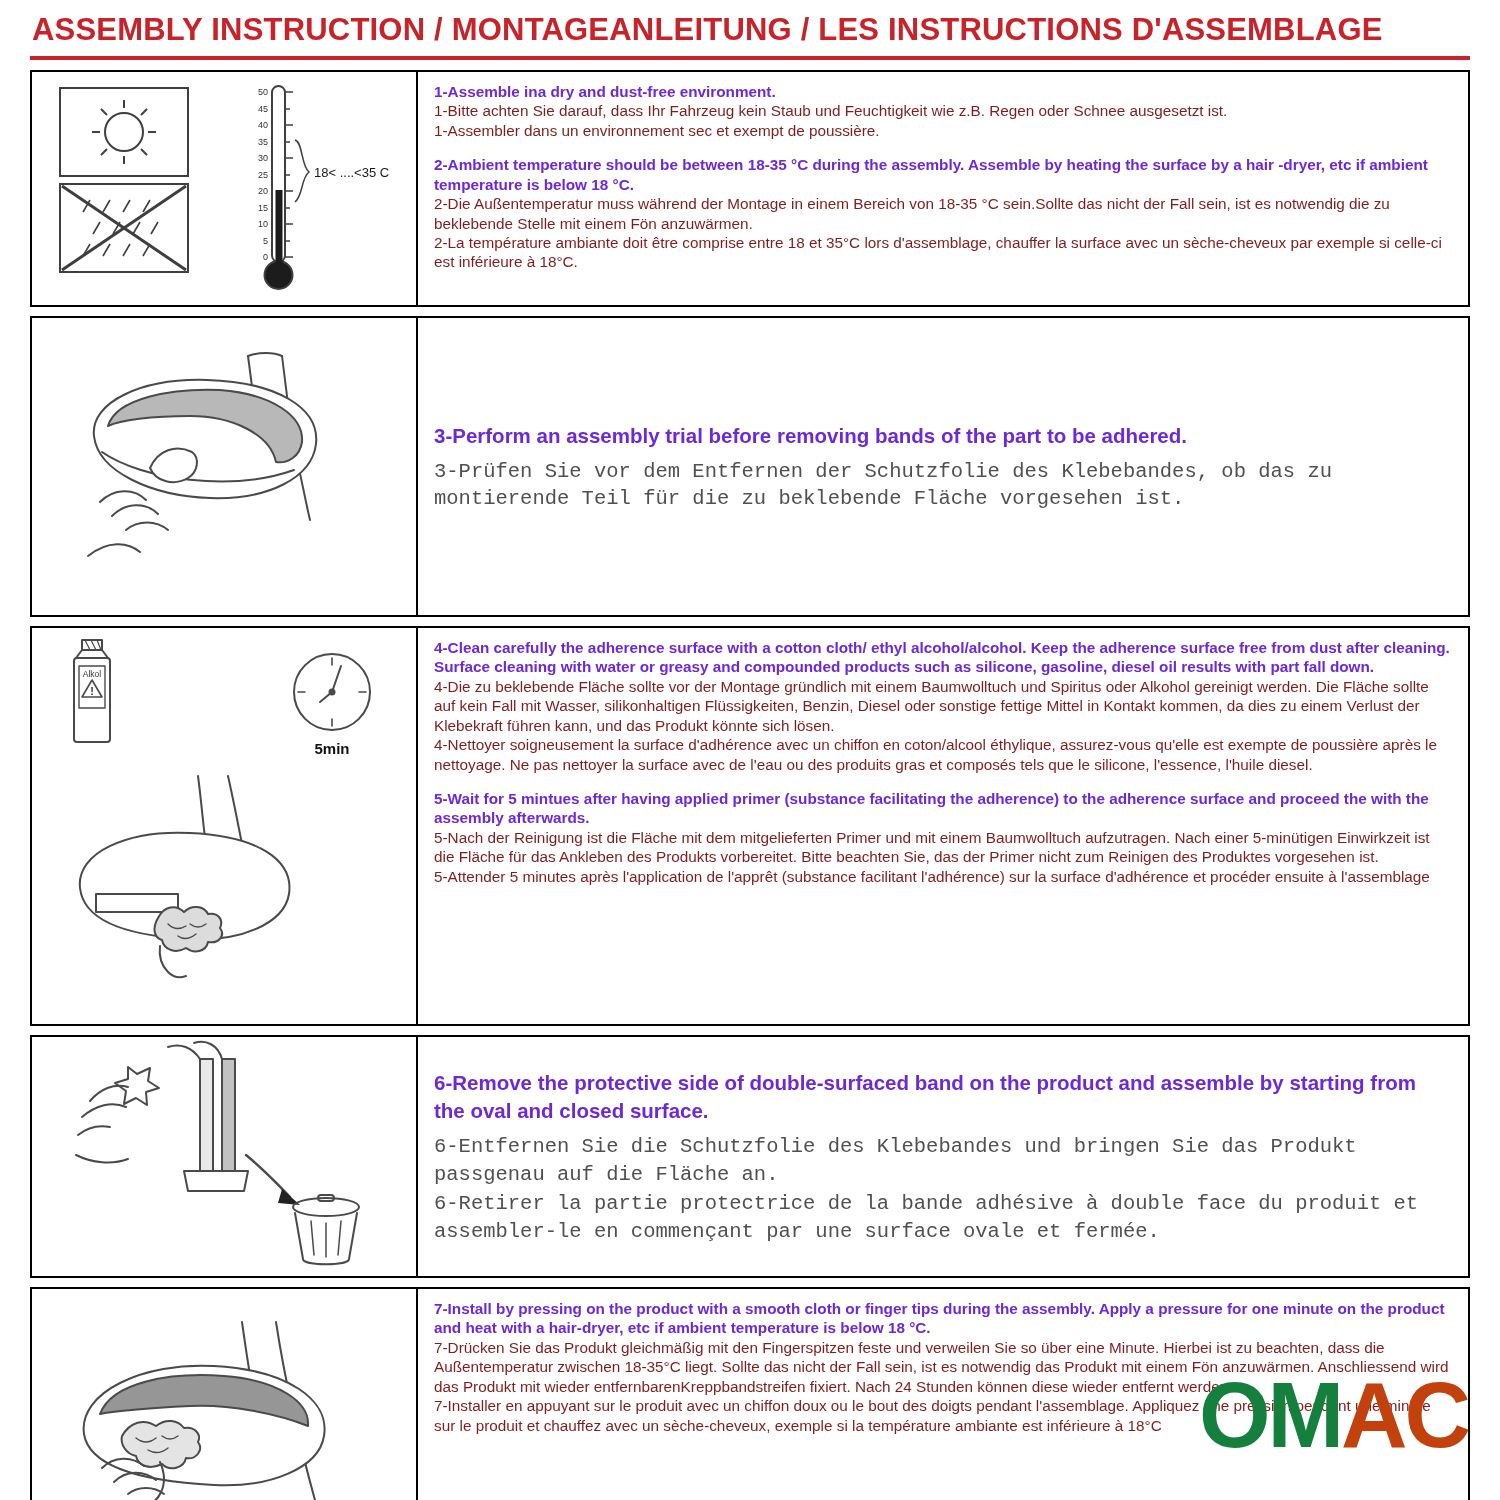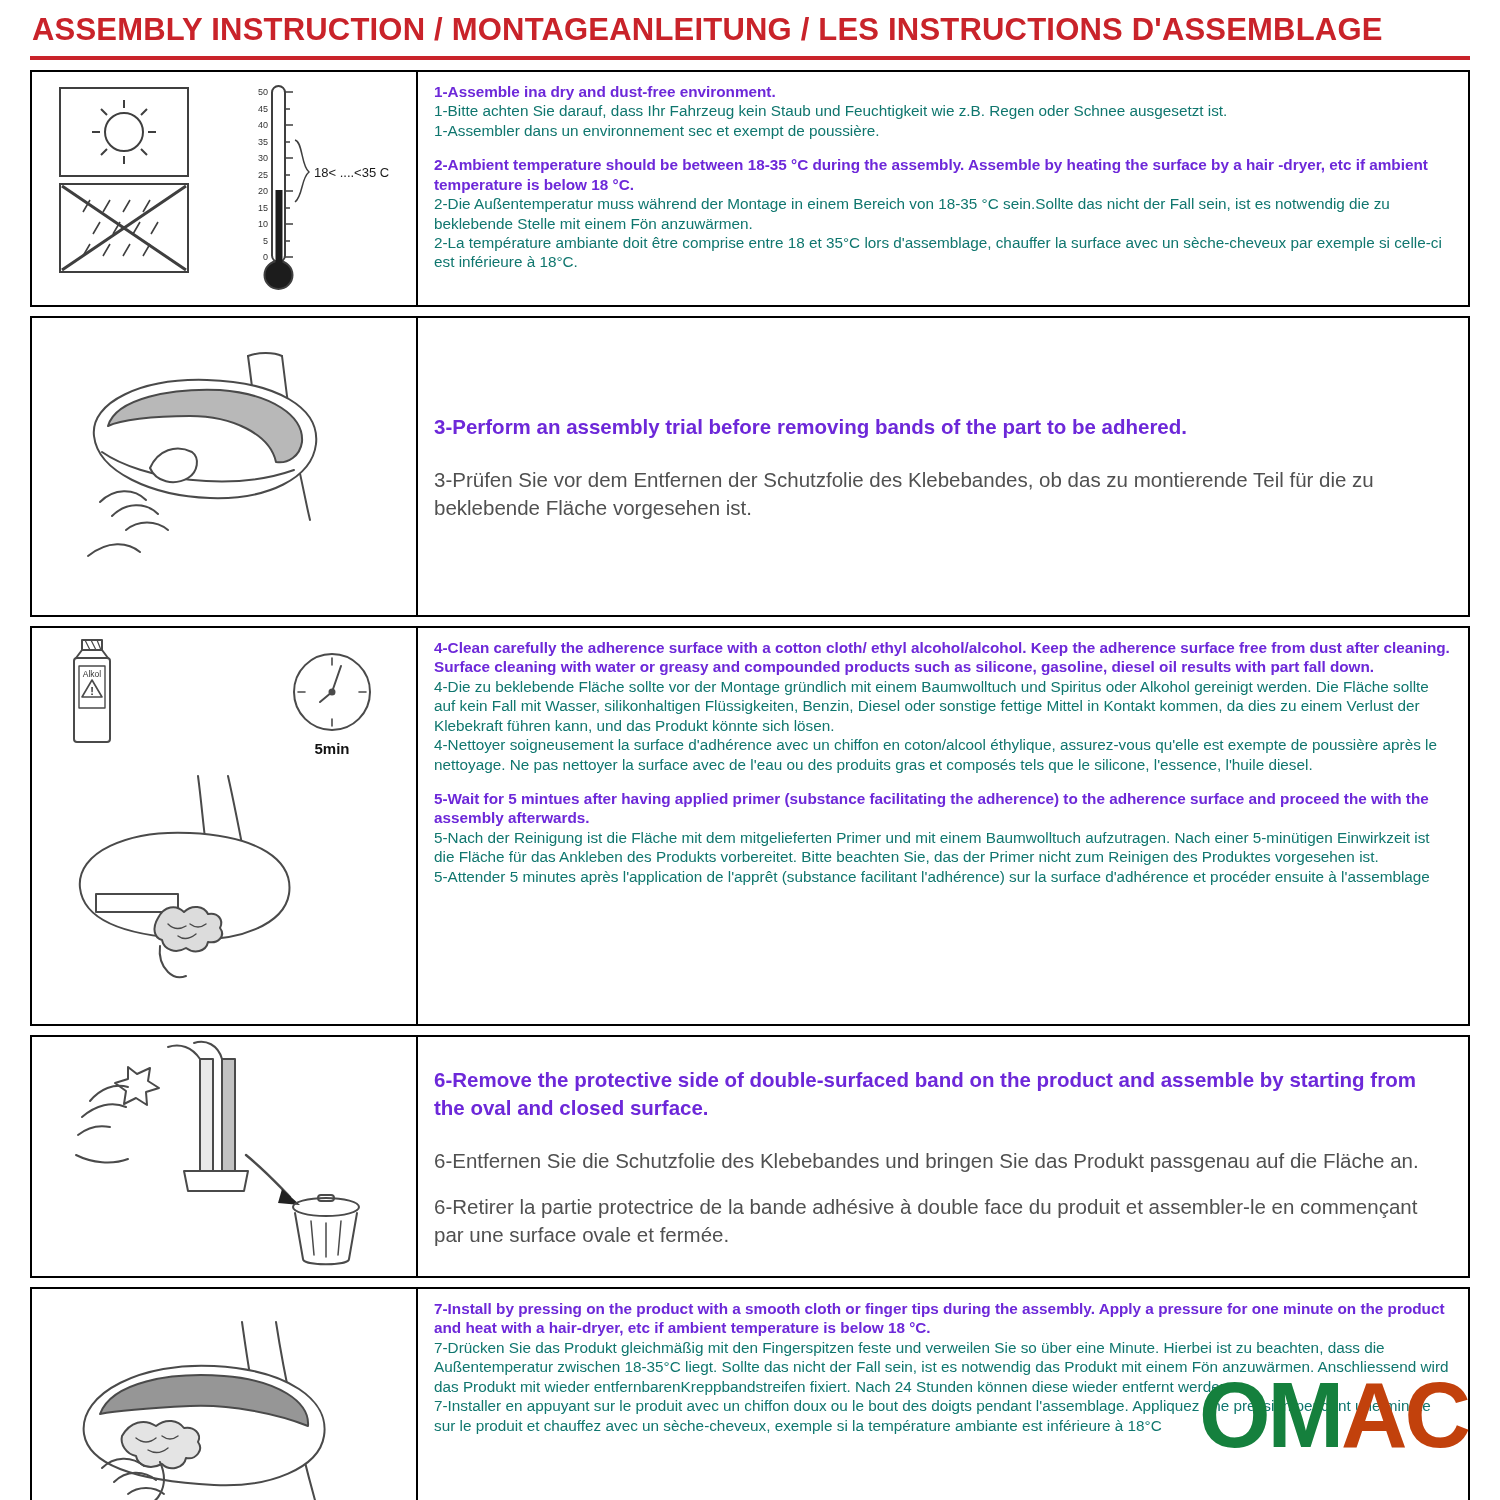--- a/index.html
+++ b/index.html
@@ -32,25 +32,25 @@
     overflow: hidden;
   }
   .textcell { flex: 1; margin-left: -2px; padding: 10px 18px 8px 16px; overflow: hidden; }
   .center { display: flex; flex-direction: column; justify-content: center; }
   .row-1 { height: 237px; }
   .row-2 { height: 301px; }
   .row-3 { height: 400px; }
   .row-4 { height: 243px; border-radius: 13px; }
   .row-5 { height: 297px; }
   p { margin: 0; }
-  .t-sm p { font-size: 15.3px; line-height: 1.27; color: #0f766e; }
+  .t-sm p { font-size: 15.3px; line-height: 1.27; color: #7f1d1d; }
   .t-lg p { font-size: 20.5px; line-height: 1.36; color: #505050; }
   p.b { color: #6d28d9; font-weight: bold; }
   .t-lg p.b { margin-bottom: 6px; }
-  .t-lg p + p { margin-top: 19px; }
+  .t-lg p + p { margin-top: 2px; font-family: Liberation Mono, monospace; }
   p.gap { margin-top: 15px; }
   svg { display: block; }
   .logo {
     position: absolute; top: 1372px; right: 32px;
     font-size: 92px; font-weight: bold; line-height: 0.95;
     letter-spacing: -3px; white-space: nowrap;
   }
   .logo .d { color: #15803d; }
   .logo .r { color: #c2410c; }
 </style>

